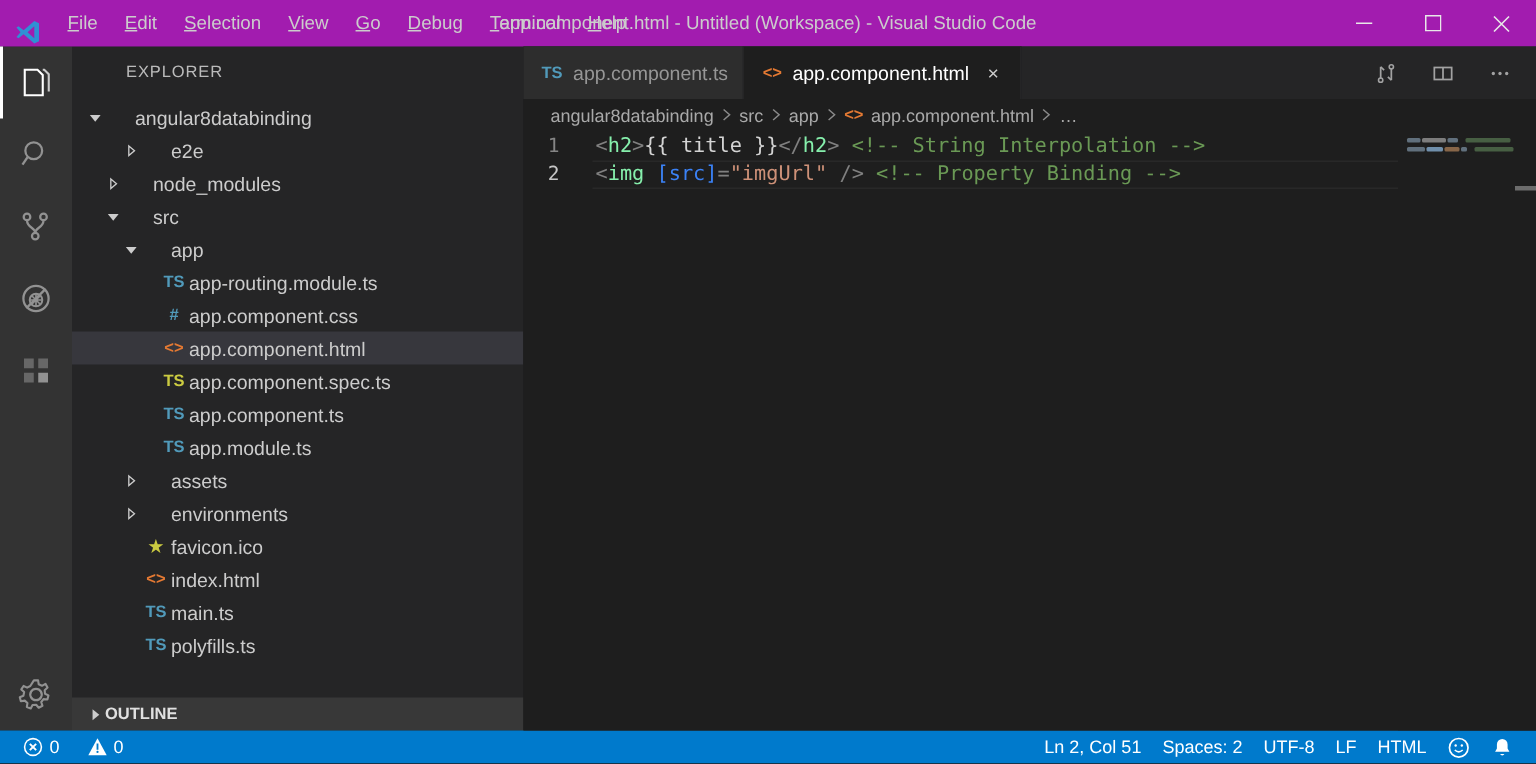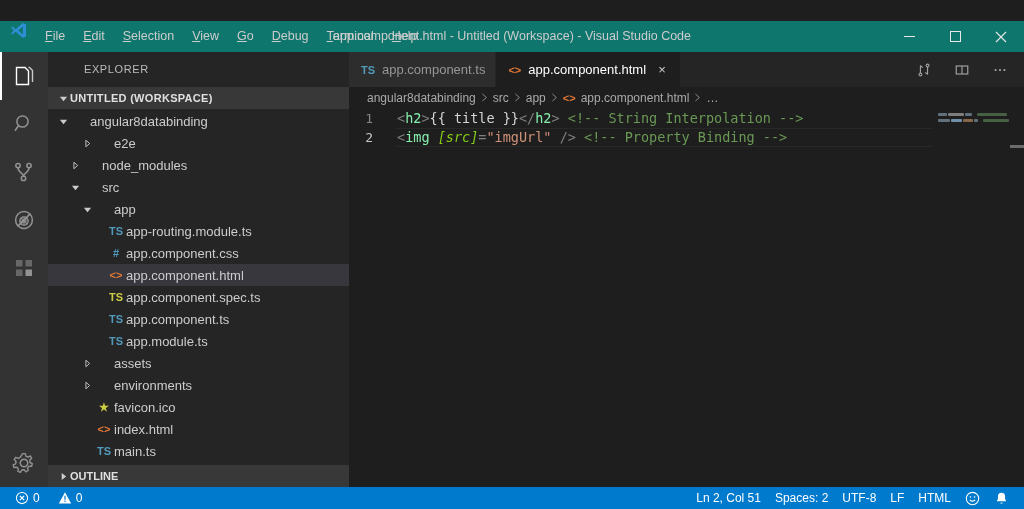--- a/index.html
+++ b/index.html
@@ -8,26 +8,25 @@
     overflow: hidden;
     background: #1e1e1e;
     font-family: "Liberation Sans", sans-serif;
     -webkit-font-smoothing: antialiased;
   }
   .app { position: relative; width: 1024px; height: 509px; display: flex; flex-direction: column; }
 
   
   .titlebar {
     height: 31px; min-height: 31px;
-    background: #0f766e;
-    display: flex; align-items: flex-start;
+    background: #a21caf;
+    display: flex; align-items: flex-end;
     position: relative;
     color: #cccccc;
     font-size: 12px;
-    margin-top: 21px;
   }
   .vscode-logo { width: 36px; display: flex; align-items: center; justify-content: center; }
   .vscode-logo svg { display: block; }
   .menubar { display: flex; align-items: center; height: 31px; }
   .menu-item {
     padding: 0 9px; height: 31px; line-height: 31px;
     font-size: 12.5px; color: #cccccc; white-space: nowrap;
   }
   .menu-item .mn { text-decoration: underline; }
   .window-title {
@@ -153,21 +152,21 @@
   .code-line.current .ln { color: #c6c6c6; }
   .ln-content { position: relative; padding-left: 2px; }
   .cur-line-box {
     position: absolute; left: 46px; width: 894px; height: 19px;
     border-top: 1px solid #282828; border-bottom: 1px solid #282828;
     pointer-events: none;
   }
   .tok-punc { color: #808080; }
   .tok-tag { color: #86efac; }
   .tok-plain { color: #d4d4d4; }
-  .tok-attr { color: #84cc16; font-style: italic; }
+  .tok-attr { color: #3b82f6; }
   .tok-str { color: #ce9178; }
   .tok-comment { color: #6a9955; }
 
   .minimap { width: 78px; min-width: 78px; position: relative; background: #1e1e1e; padding-top: 4px; }
   .mm-line { height: 4px; display: flex; gap: 1px; padding-left: 6px; margin-bottom: 2px; }
   .mm-block { height: 3px; border-radius: 1px; opacity: .85; }
   .scroll-col { width: 14px; min-width: 14px; background: #1e1e1e; position: relative; }
   .overview-mark { position: absolute; left: 0; right: 0; height: 3px; background: #6c6c6c; }
 
   
@@ -265,28 +264,20 @@
       <div class="act-item">
         <svg width="24" height="24" viewBox="0 0 24 24">
           <path d="M12 8.2 a3.8 3.8 0 1 0 0.01 0 Z" fill="none" stroke="#cccccc" stroke-width="1.5"></path>
           <path d="M10.6 2.6 h2.8 l.4 2.6 2.2 1 2.3-1.3 1.4 2.4-1.9 1.8.2 2.4 2.3 1.1-.7 2.7-2.6-.2-1.5 1.9.8 2.5-2.5 1.3-1.7-2-2.4.2-1.2 2.3-2.6-1 .4-2.6-1.8-1.6-2.6.4-.7-2.7 2.4-1 .5-2.4-1.9-1.8 1.5-2.3 2.4 1.1 2.1-1.1z" fill="none" stroke="#cccccc" stroke-width="1.4" stroke-linejoin="round"></path>
         </svg>
       </div>
     </div>
 
     <div class="sidebar">
       <div class="sidebar-title">EXPLORER</div>
-      <div class="section-header">
-        <span class="twisty">
-          <svg width="9" height="9" viewBox="0 0 10 10">
-              <path d="M1 3 L9 3 L5 8 Z" fill="#cccccc"></path>
-            </svg>
-        </span>
-        <span>UNTITLED (WORKSPACE)</span>
-      </div>
       <div class="tree" id="file-tree">
           <div class="row" style="padding-left: 8px;">
             <span class="arrow">
               <svg width="9" height="9" viewBox="0 0 10 10">
                 <path d="M1 3 L9 3 L5 8 Z" fill="#cccccc"></path>
               </svg>
             </span>
             <span class="ficon"></span>
             <span class="label">angular8databinding</span>
           </div>

